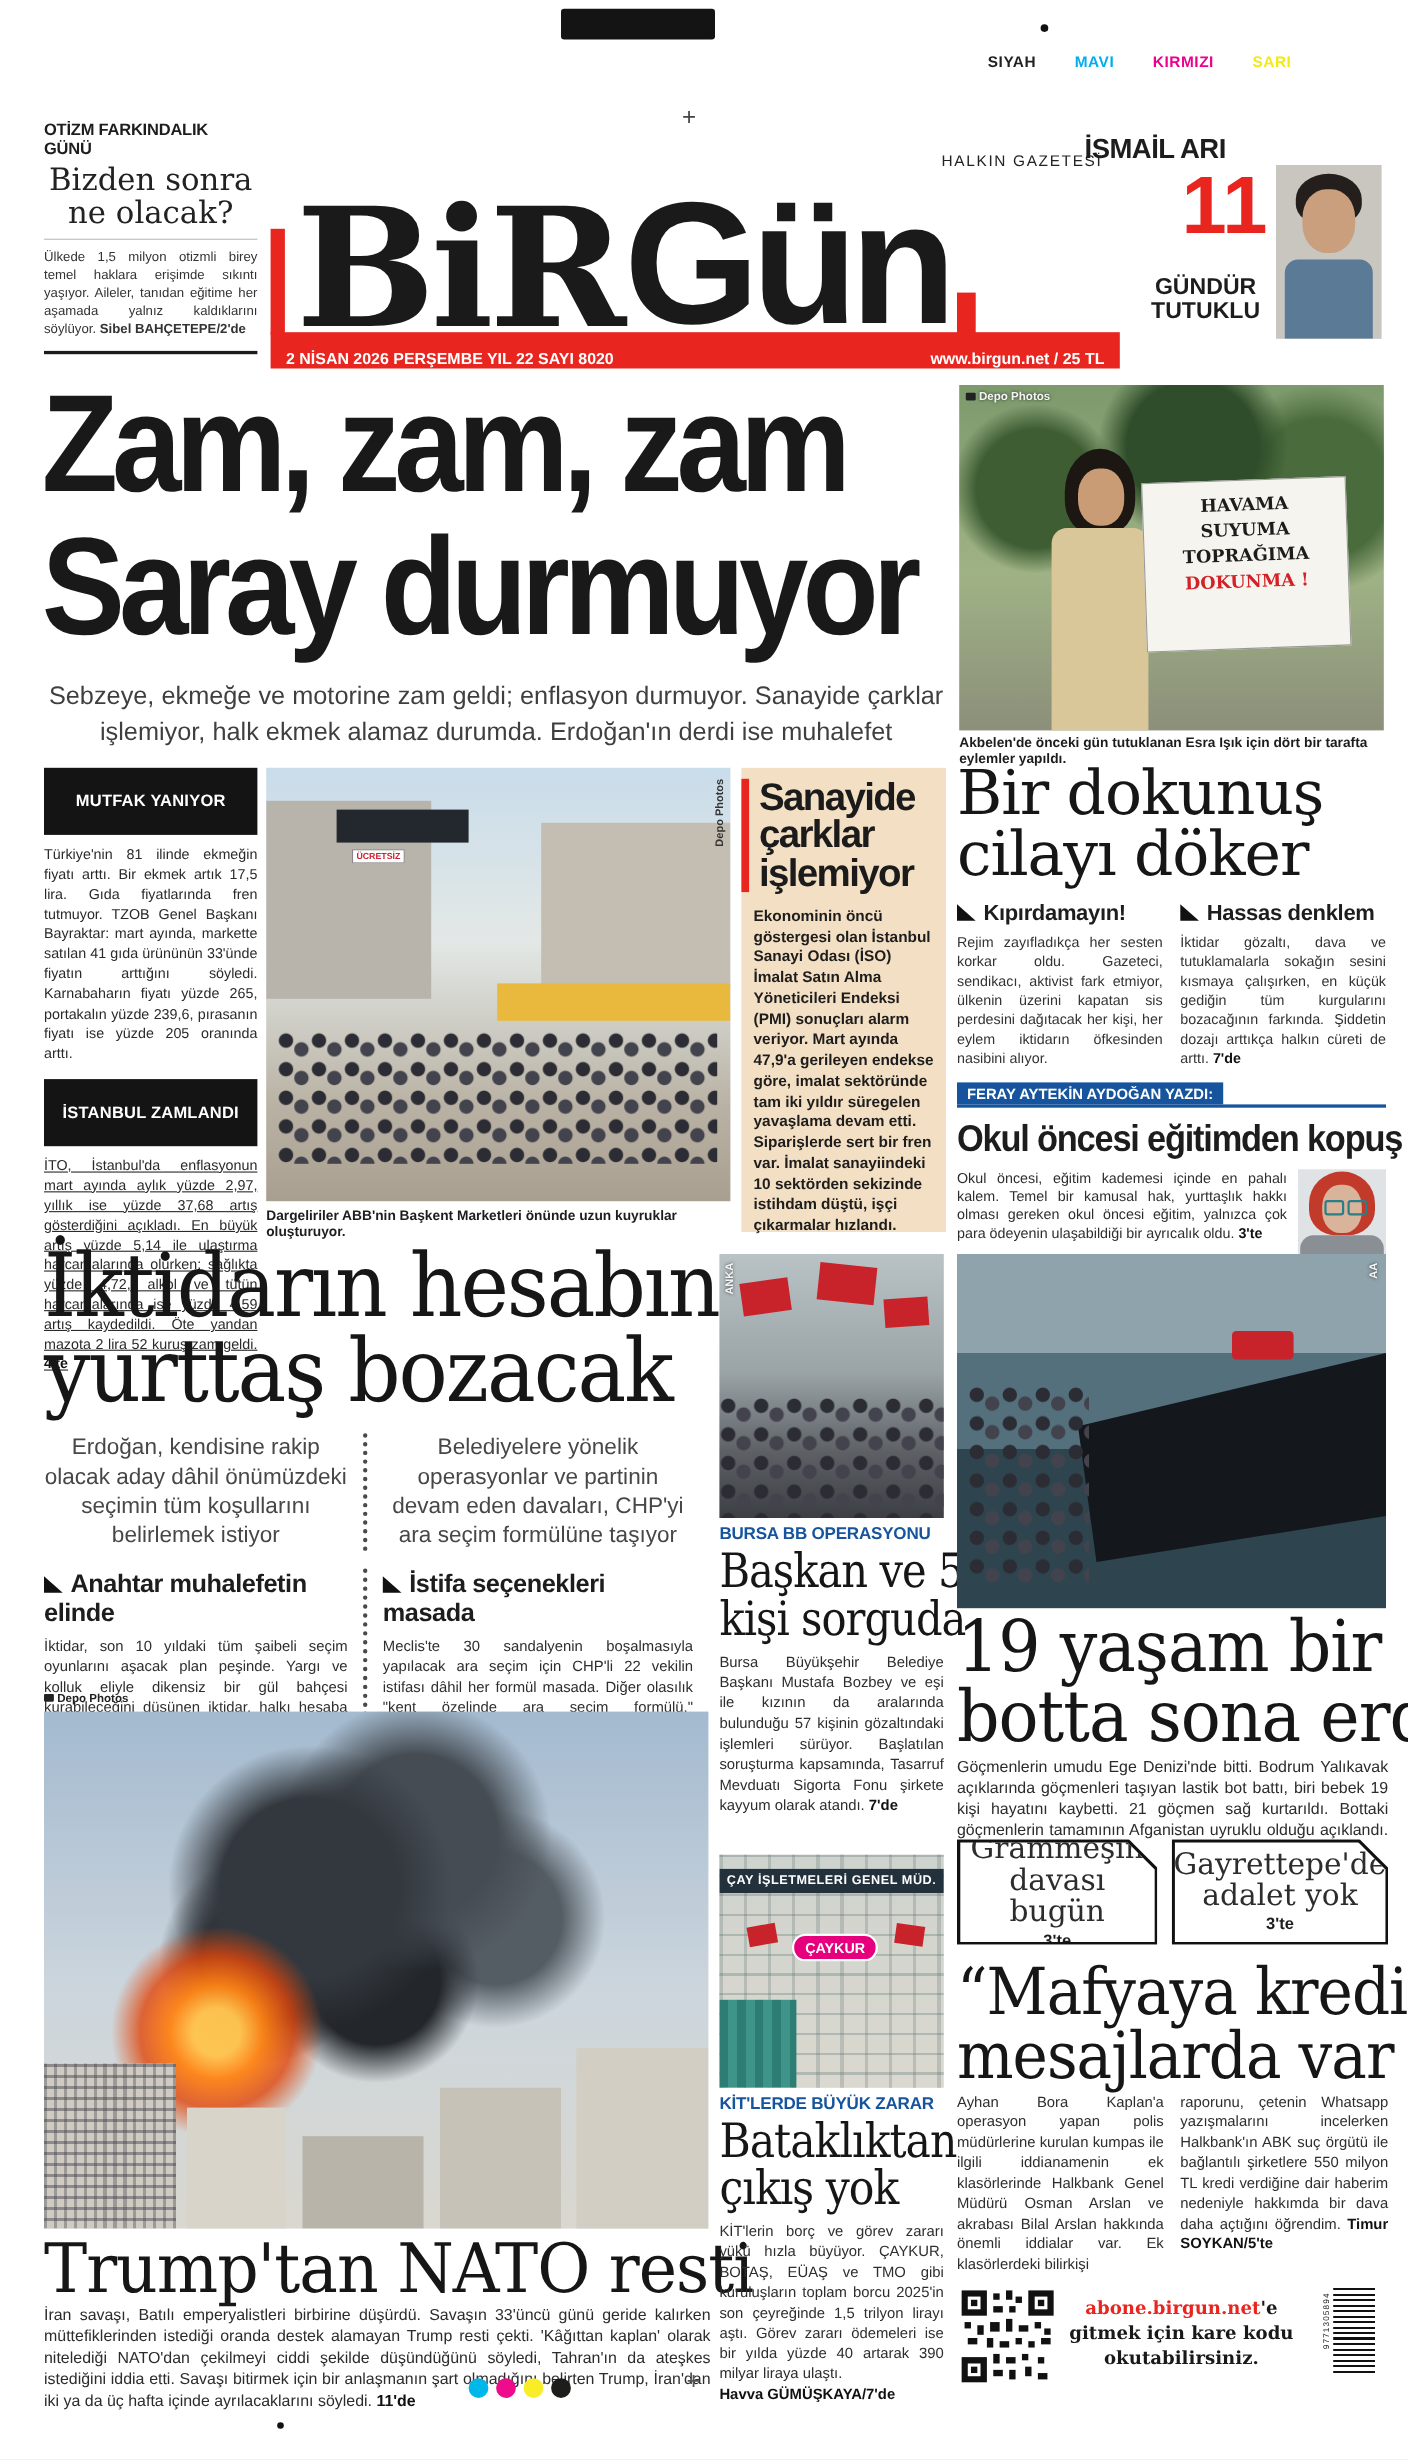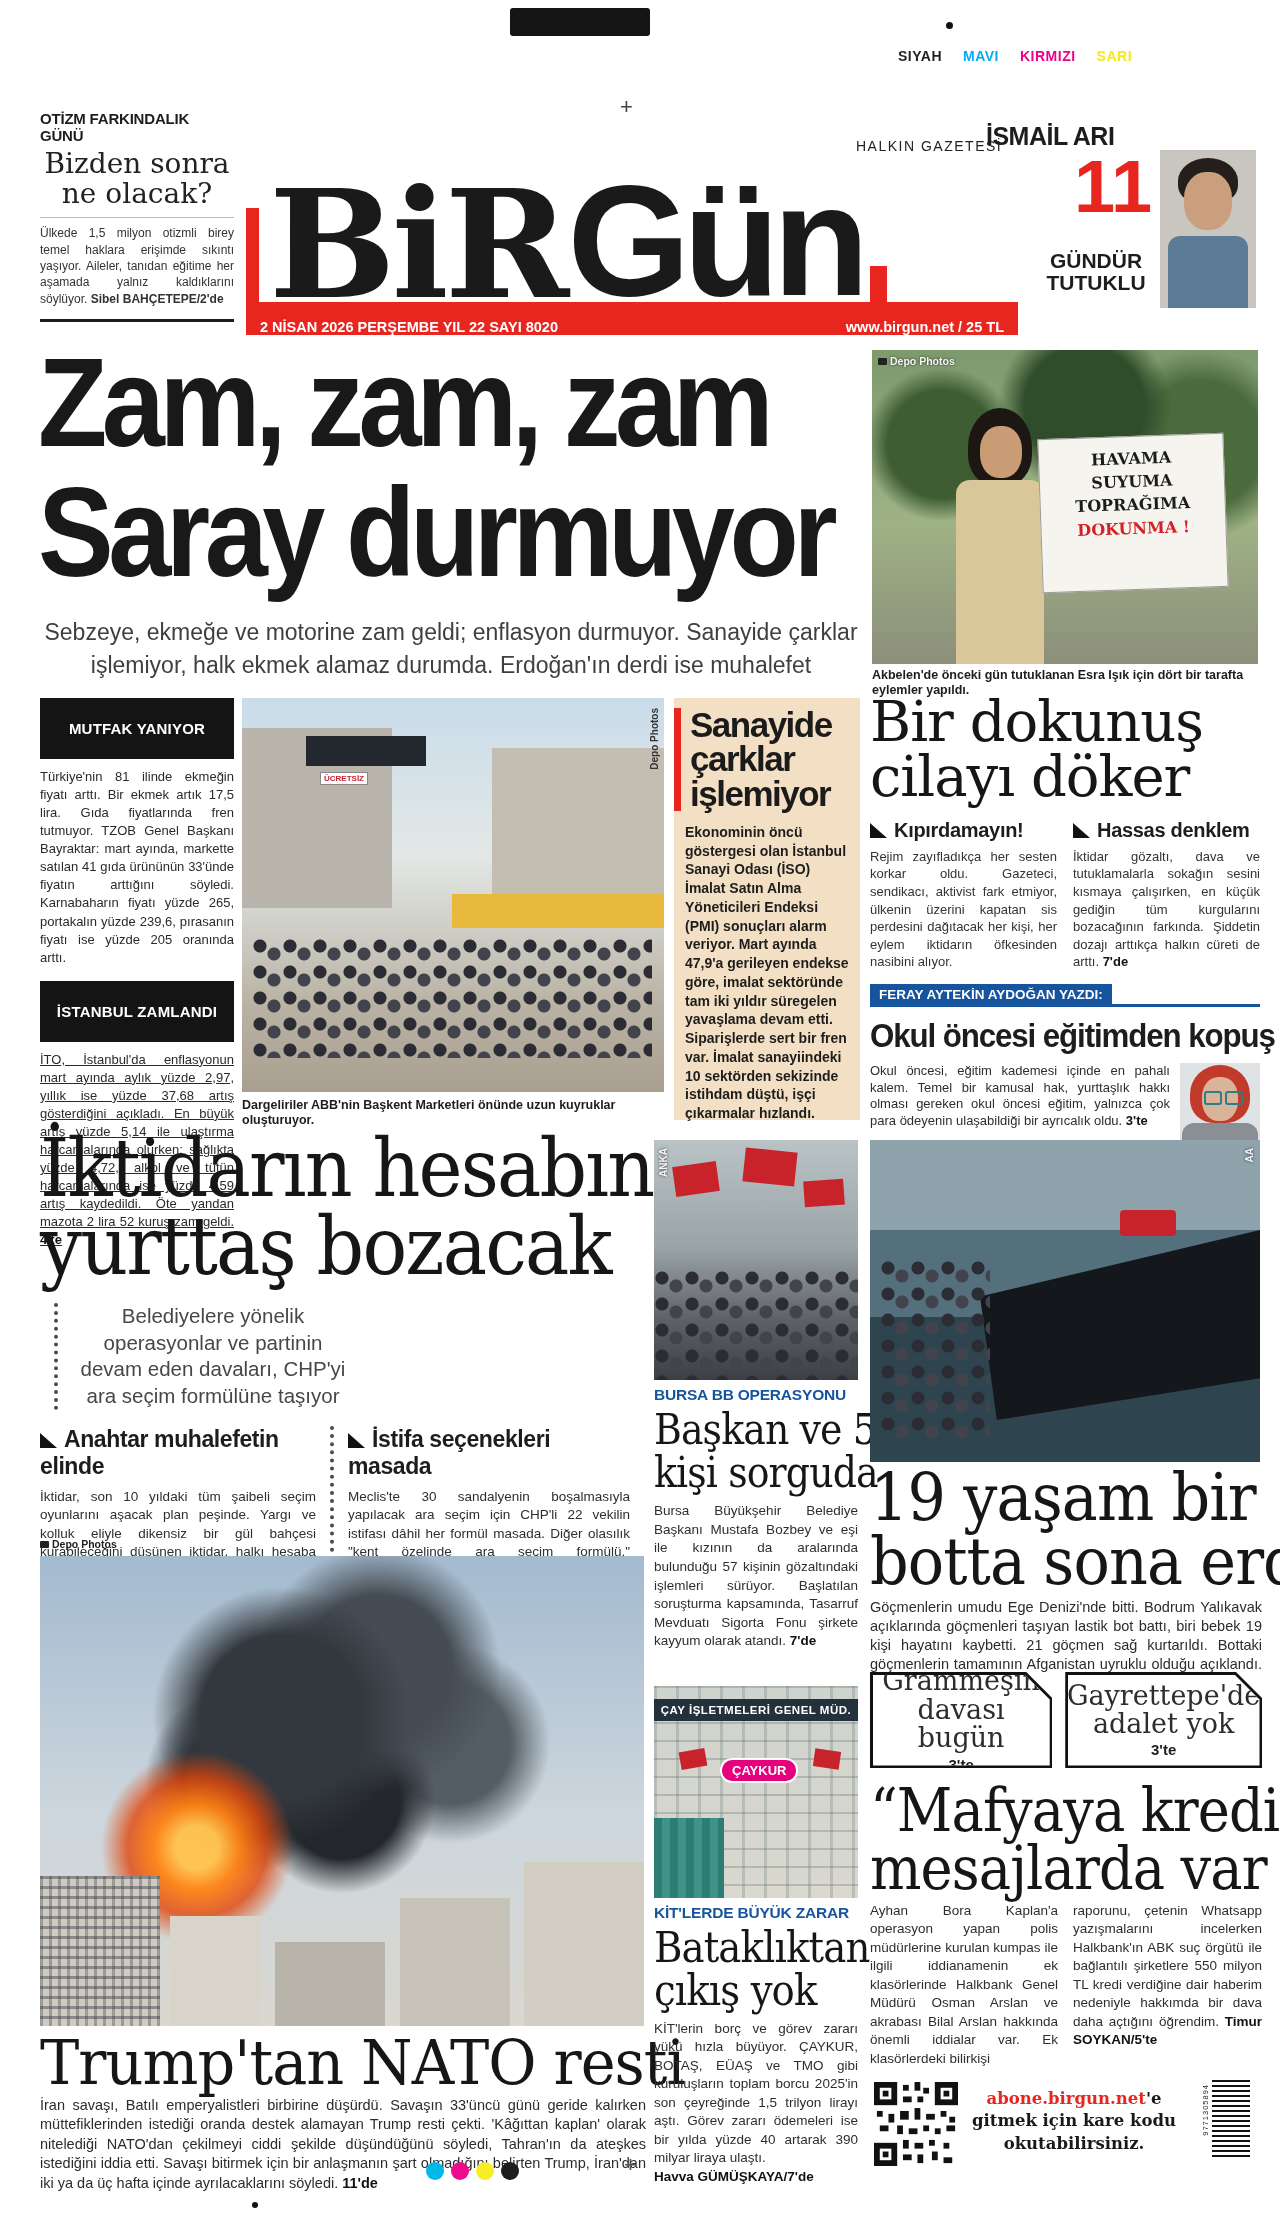--- a/index.html
+++ b/index.html
@@ -6,21 +6,21 @@
   #page{position:relative;width:1280px;height:2236px;background:#ffffff;margin:0 auto;
         font-family:"Liberation Sans",sans-serif;color:#1d1d1d;overflow:hidden;}
   .abs{position:absolute;}
   .serif{font-family:"DejaVu Serif",serif;}
   .just{text-align:justify;}
 
   
   .regbar{background:#141414;border-radius:3px;}
   .plusmark{font-size:22px;color:#444;font-weight:400;line-height:1;}
   .rounddot{background:#111;border-radius:50%;}
-  .colorwords{display:flex;gap:21px;font-size:14px;font-weight:800;letter-spacing:.5px;}
+  .colorwords{display:flex;gap:35px;font-size:14px;font-weight:800;letter-spacing:.5px;}
   .cw-black{color:#231f20}.cw-cyan{color:#00adee}.cw-magenta{color:#ec008c}.cw-yellow{color:#f3e915}
 
   
   .otizm{width:194px;border-bottom:3px solid #1c1c1c;padding-bottom:12px;}
   .otizm .kick{font-size:15px;font-weight:800;letter-spacing:-.2px;}
   .otizm .head{font-size:28px;line-height:1.06;text-align:center;margin-top:5px;color:#222;}
   .otizm .rule{border:none;border-top:1px solid #bbb;margin:9px 0 7px;}
   .otizm .body{font-size:12px;line-height:1.36;color:#333;}
   .otizm .byl{font-weight:800;}
 
@@ -293,20 +293,21 @@
       </div>
     </div>
   </div>
 
   <div class="abs" style="left:40px;top:1130px;width:604px;">
     <div class="sh" style="font-size:80px;line-height:.97;letter-spacing:-2px;transform:scaleX(.93);transform-origin:left top;white-space:nowrap;">
       <span>İktidarın hesabını</span><br>
       <span>yurttaş bozacak</span>
     </div>
     <div style="display:flex;margin-top:18px;">
+      <div class="introtxt" style="width:276px;">Erdoğan, kendisine rakip olacak aday dâhil önümüzdeki seçimin tüm koşullarını belirlemek istiyor</div>
       <div class="dotdiv" style="margin:0 14px;"></div>
       <div class="introtxt" style="width:282px;">Belediyelere yönelik operasyonlar ve partinin devam eden davaları, CHP'yi ara seçim formülüne taşıyor</div>
     </div>
     <div style="display:flex;margin-top:16px;">
       <div style="width:276px;">
         <div class="subhead"><span class="tri"></span><span>Anahtar muhalefetin elinde</span></div>
         <div class="subbody just">
           <span>İktidar, son 10 yıldaki tüm şaibeli seçim oyunlarını aşacak plan peşinde. Yargı ve kolluk eliyle dikensiz bir gül bahçesi kurabileceğini düşünen iktidar, halkı hesaba katmadı. Muhalefet bloku dağılmadığı sürece her plan Saray hesabı tutmayacak. </span>
           <span class="pref">Yaşar AYDIN</span>
         </div>

